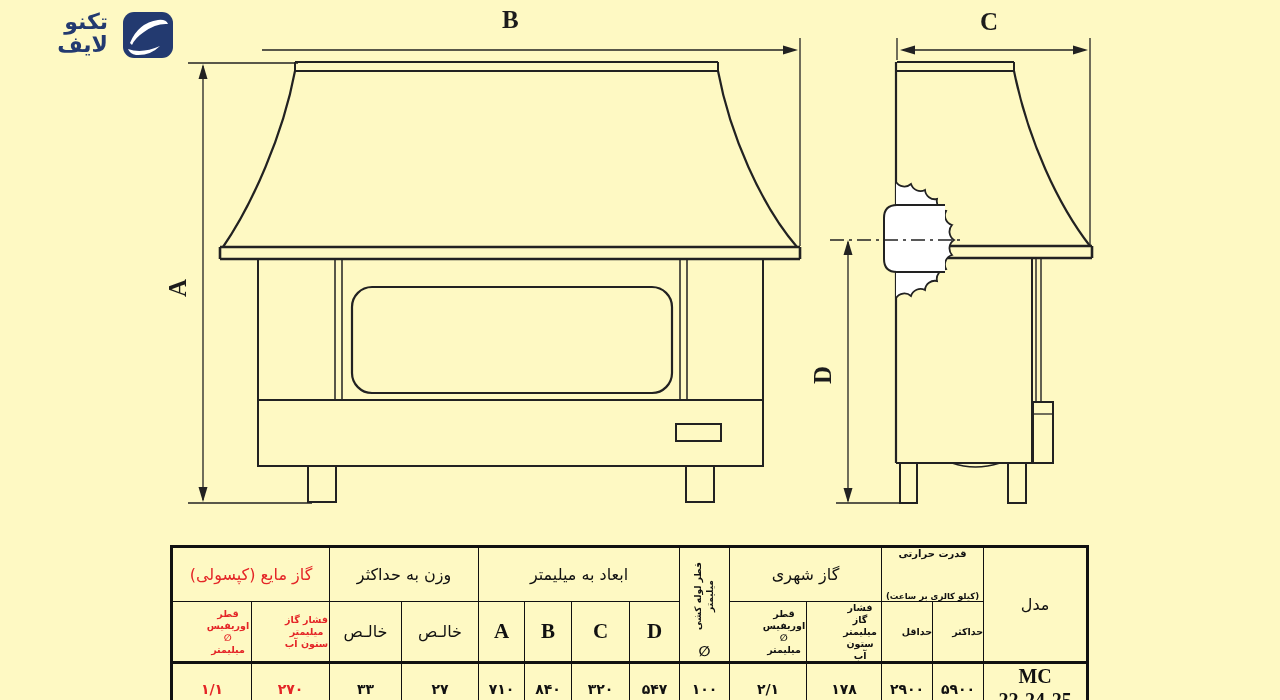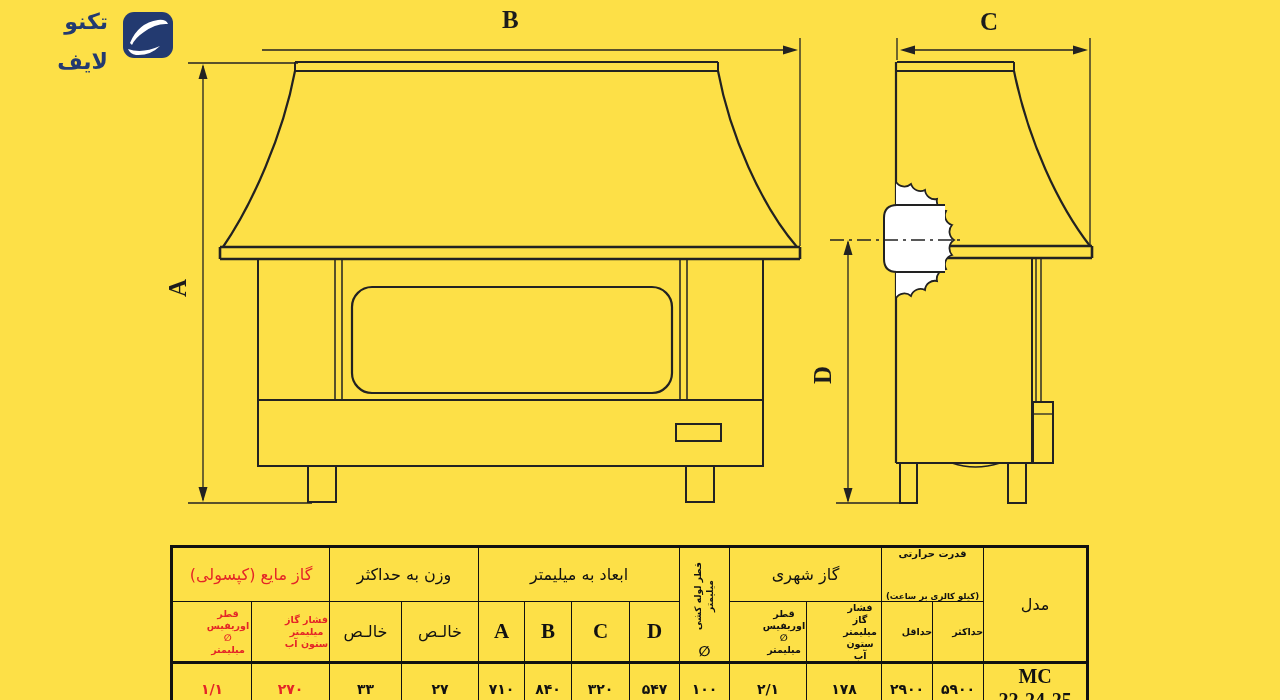--- a/index.html
+++ b/index.html
@@ -1,25 +1,25 @@
 <!DOCTYPE html>
 <html><head>
 <meta charset="utf-8">
 <style>
   * { margin:0; padding:0; box-sizing:border-box; }
   html,body { width:1280px; height:700px; background:#ffffff; overflow:hidden;
               font-family:"DejaVu Sans", sans-serif; }
-  #stage { position:absolute; left:0; top:0; width:1280px; height:700px; background:#fde047; }
+  #stage { position:absolute; left:0; top:0; width:1280px; height:700px; background:#fef9c3; }
 
   
   #logo { position:absolute; left:28px; top:8px; width:150px; height:60px; }
   #logo-text { position:absolute; left:0; top:3px; width:80px; text-align:right;
                color:#233a70; font-weight:bold; line-height:1.0; direction:rtl; }
   #logo-text .l1 { font-size:22px; }
-  #logo-text .l2 { font-size:22px; margin-top:18px; }
+  #logo-text .l2 { font-size:22px; margin-top:1px; }
   #logo-icon { position:absolute; left:94px; top:3px; }
 
   
   #drawing { position:absolute; left:0; top:0; width:1280px; height:540px; }
   svg text.dimletter { font-family:"Liberation Serif","DejaVu Serif",serif; font-weight:bold;
                        font-size:25px; fill:#1c1c1c; }
 
   
   #spec-table-wrap { position:absolute; left:170px; top:545px; }
   table.spec { border-collapse:collapse; table-layout:fixed; width:916px;

